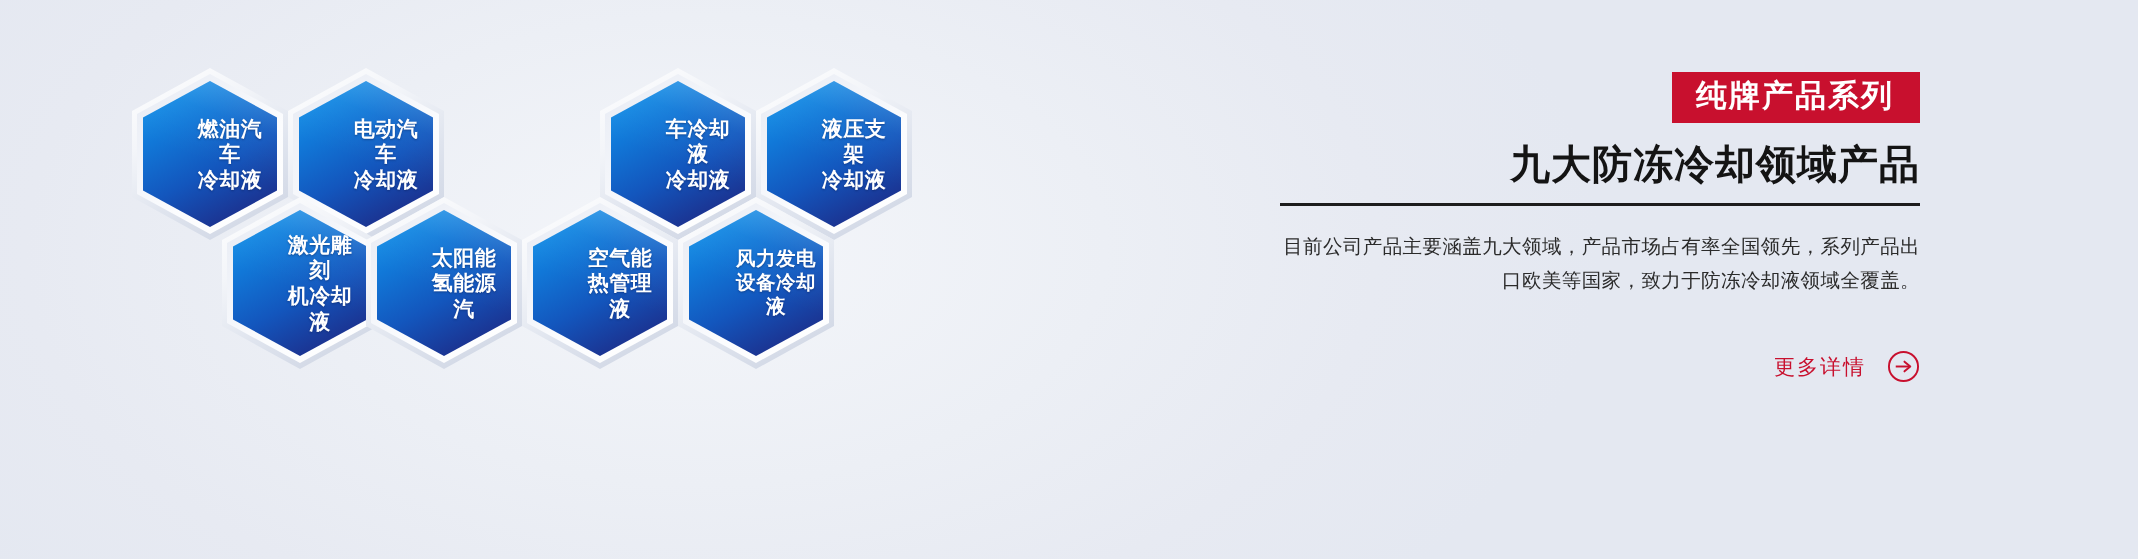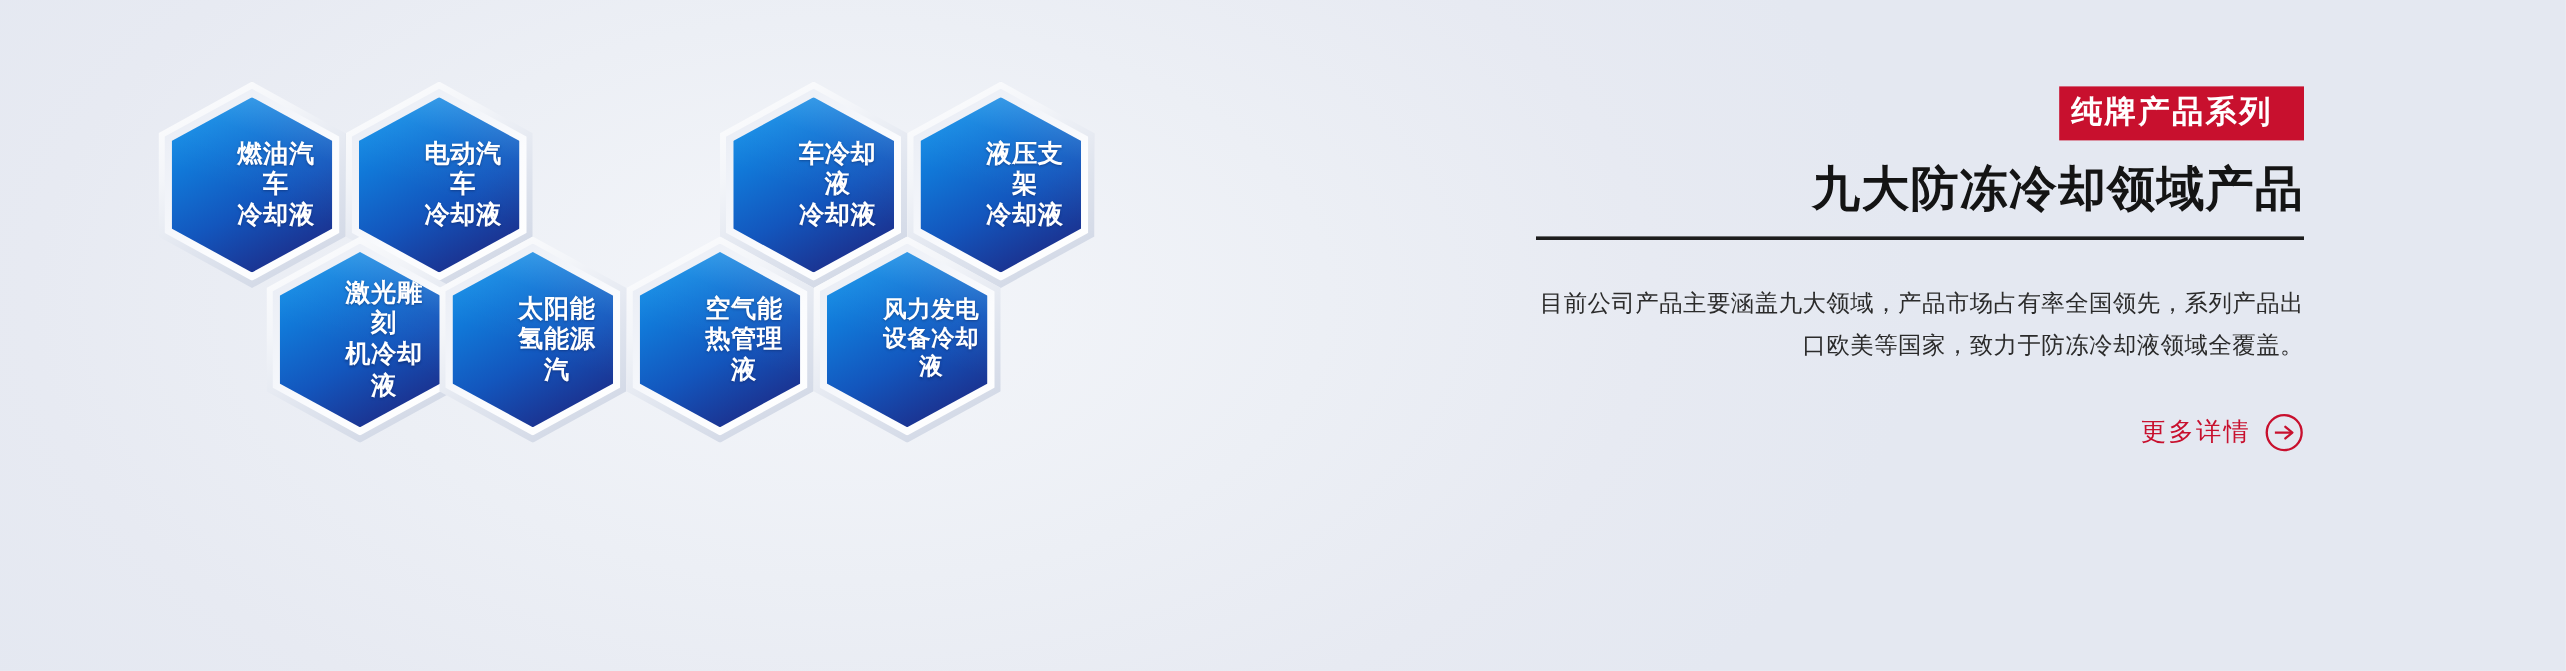--- a/index.html
+++ b/index.html
@@ -65,46 +65,46 @@
 
   
   .panel{
     position:absolute;left:1280px;top:72px;width:640px;
     text-align:right;
   }
   .badge{
     display:inline-block;
     background:#c8102e;
     color:#ffffff;
-    font-size:26px;font-weight:bold;
+    font-size:31px;font-weight:bold;
     letter-spacing:2px;
-    padding:7px 26px 9px 10px;
+    padding:7px 26px 9px 24px;
     line-height:1.12;
   }
   .headline{
     margin-top:17px;
     color:#141414;
     font-size:40px;font-weight:bold;
     letter-spacing:1px;
     line-height:1.2;
   }
   .rule{
     margin:15px 0 0 auto;
     width:100%;height:3px;background:#1d1d1d;
   }
   .body-copy{
-    margin-top:36px;
+    margin-top:23px;
     color:#2b2b2b;
     font-size:19.5px;
     line-height:1.78;
     letter-spacing:0.4px;
   }
   .more{
-    margin-top:38px;
-    display:flex;align-items:center;justify-content:flex-end;gap:11px;
+    margin-top:52px;
+    display:flex;align-items:center;justify-content:flex-end;gap:21px;
     color:#c8102e;
   }
   .more-text{
     font-size:21px;letter-spacing:2px;
   }
   .more-arrow{
     width:33px;height:33px;flex:0 0 33px;
     display:block;
   }
 </style>

